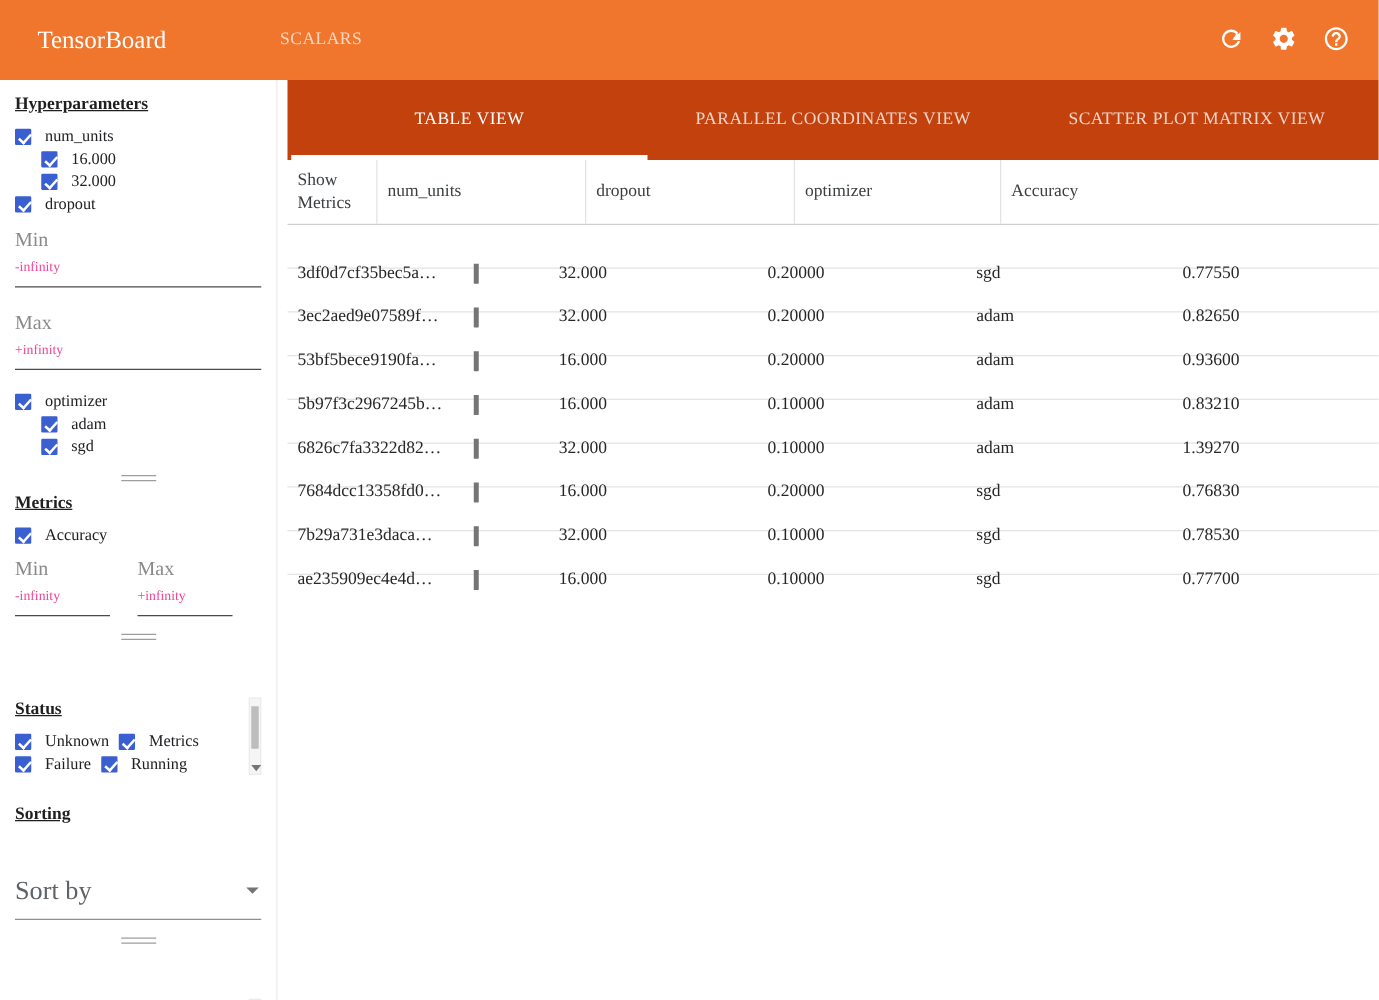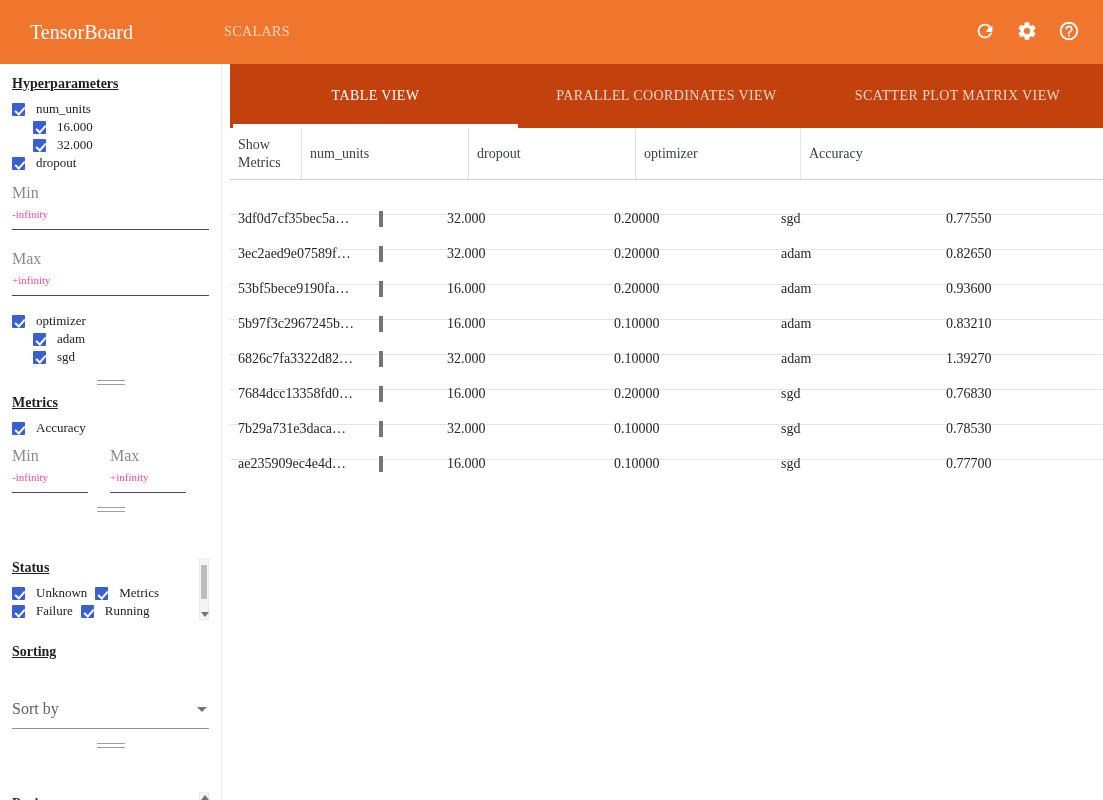--- a/index.html
+++ b/index.html
@@ -53,21 +53,21 @@
   .status-grid { display:flex; flex-wrap:wrap; column-gap:8px; margin-top:6px; width:180px;text-align:right; }
   .vscroll { position:absolute; right:0; width:10px; background:#f5f5f5; border:1px solid #ebebeb; }
   .vscroll .vthumb { position:absolute; left:1px; width:6px; background:#bdbdbd; }
   .tri-down { position:absolute; bottom:2px; left:1px; width:0; height:0;
               border-left:4px solid transparent; border-right:4px solid transparent;
               border-top:5px solid #757575; }
   .tri-up { position:absolute; top:2px; left:1px; width:0; height:0;
               border-left:4px solid transparent; border-right:4px solid transparent;
               border-bottom:5px solid #757575; }
   .select-field { margin-top:36px; display:flex; align-items:center; justify-content:space-between;
-                  border-bottom:1px solid #8f8f8f; padding:4px 2px 10px 0; font-size:16px;
+                  border-bottom:1px solid #8f8f8f; padding:4px 2px 10px 0; font-size:21px;
                   color:#5f6368; cursor:pointer; }
   .select-field.second { margin-top:34px; }
   .sorting-title { margin-top:24px; }
 
   
   .main { position:absolute; left:230px; top:64px; right:0; bottom:0; background:#fff; }
   .view-tabs { height:64px; background:#c2410c; display:flex; }
   .view-tab { flex:1; display:flex; align-items:center; justify-content:center;
               color:rgba(255,255,255,0.78); font-size:14px; letter-spacing:.4px;
               position:relative; cursor:pointer; text-align:center; }

